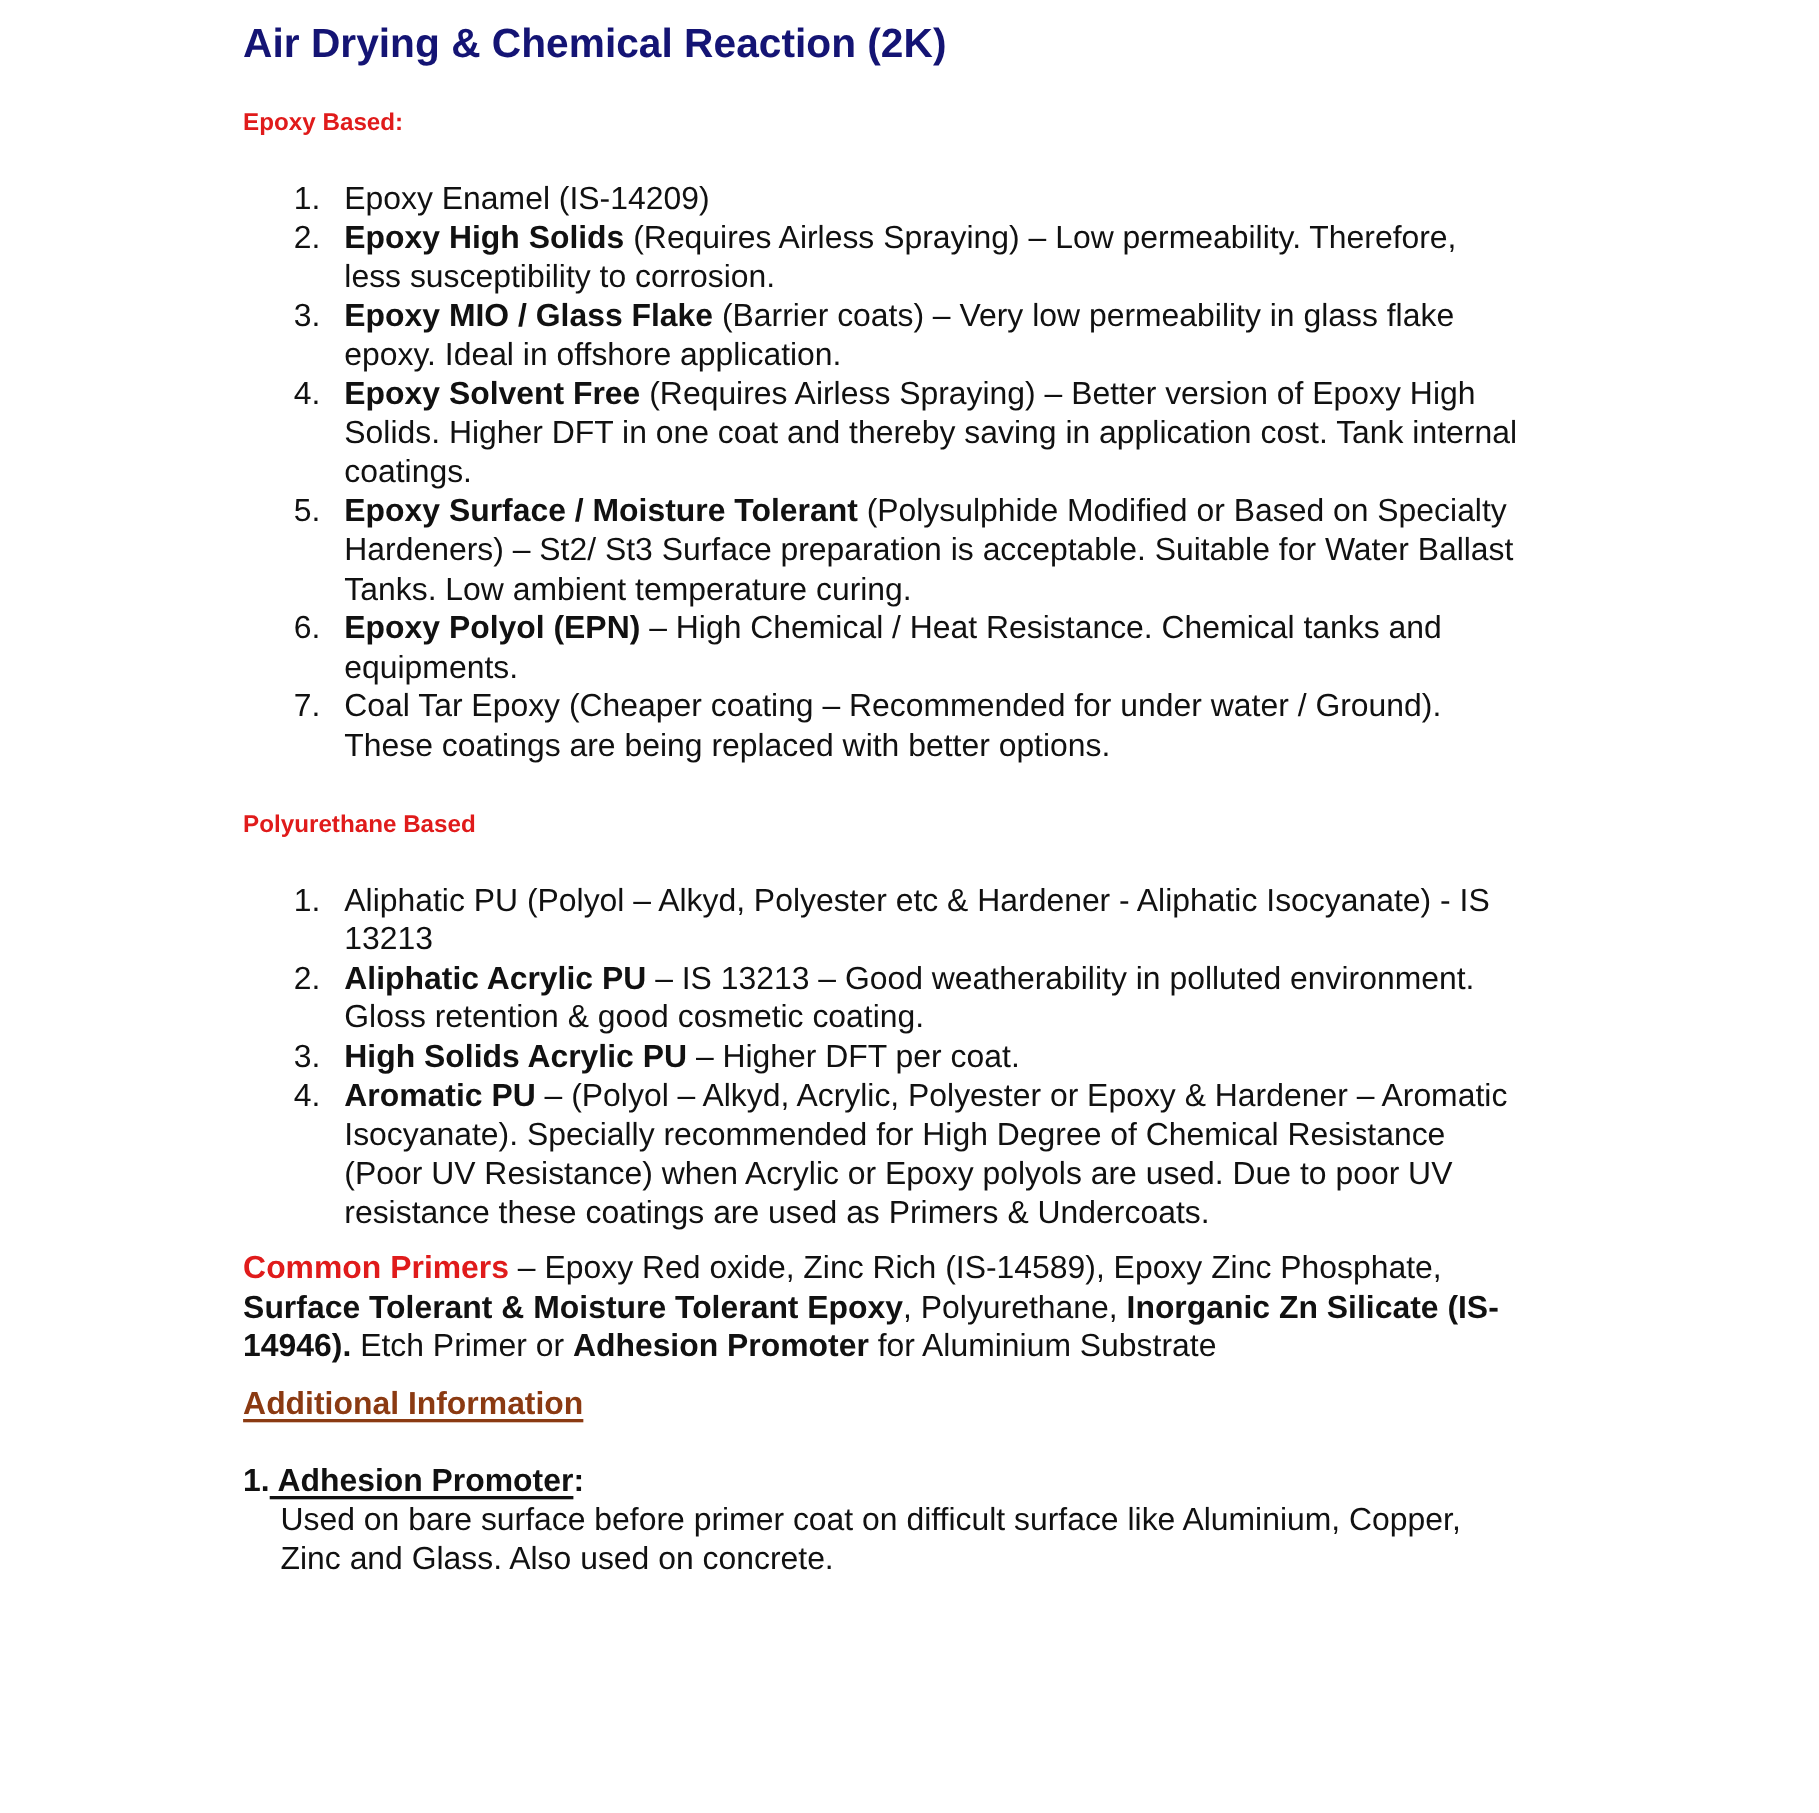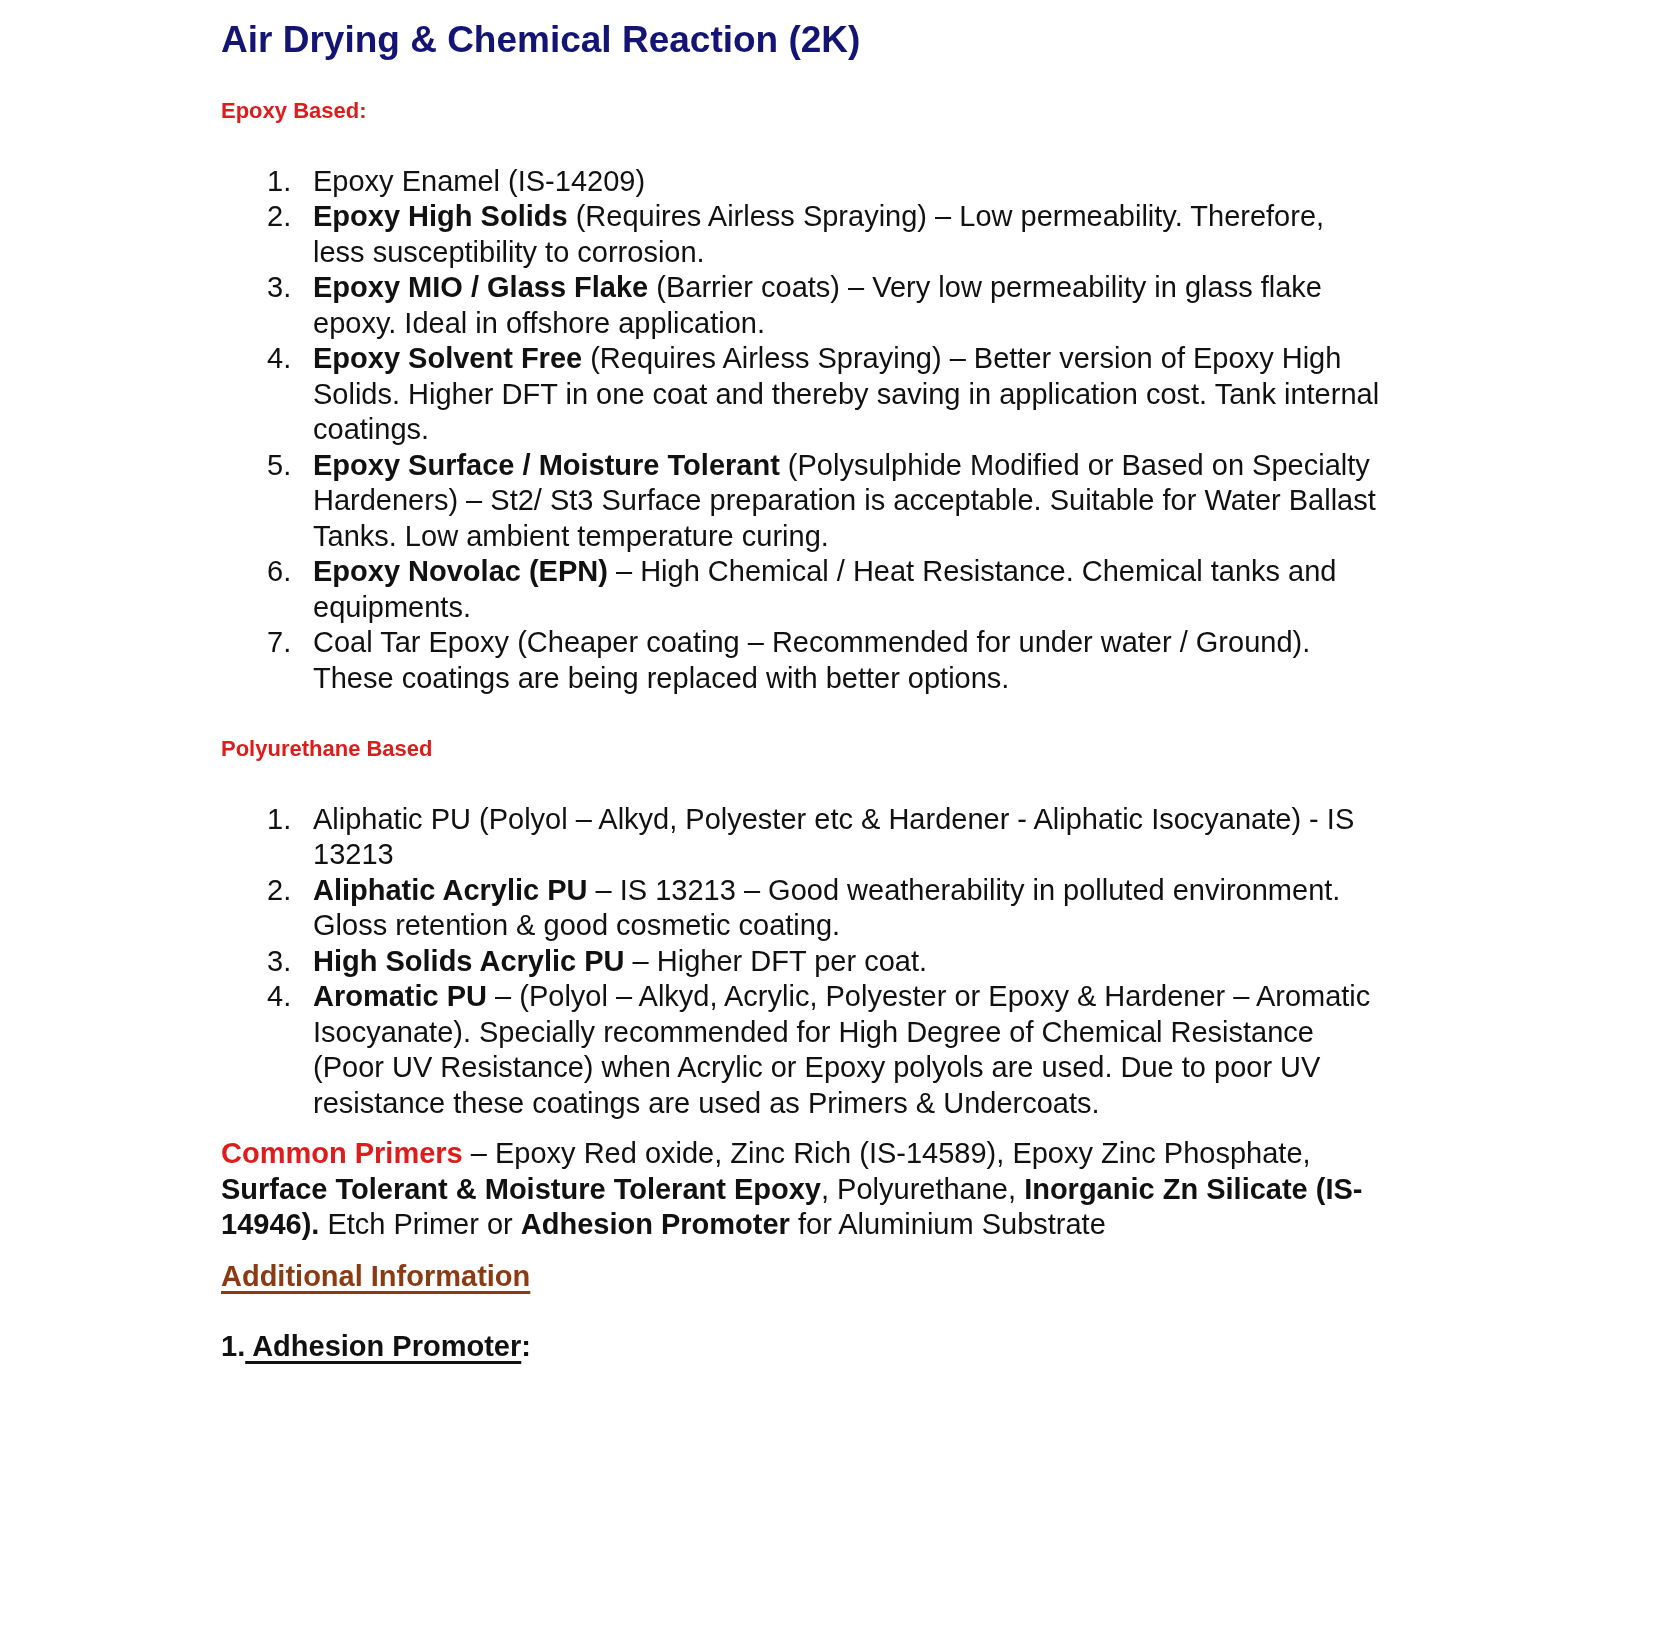--- a/index.html
+++ b/index.html
@@ -89,34 +89,35 @@
 <div class="page">
   <h1 class="title">Air Drying &amp; Chemical Reaction (2K)</h1>
 
   <h2 class="section-heading epoxy-heading">Epoxy Based:</h2>
   <ol class="num-list">
       <li><span class="num">1.</span><span>Epoxy Enamel (IS-14209)</span></li>
       <li><span class="num">2.</span><b>Epoxy High Solids</b><span> (Requires Airless Spraying) – Low permeability. Therefore, less susceptibility to corrosion.</span></li>
       <li><span class="num">3.</span><b>Epoxy MIO / Glass Flake</b><span> (Barrier coats) – Very low permeability in glass flake epoxy. Ideal in offshore application.</span></li>
       <li><span class="num">4.</span><b>Epoxy Solvent Free</b><span> (Requires Airless Spraying) – Better version of Epoxy High Solids. Higher DFT in one coat and thereby saving in application cost. Tank internal coatings.</span></li>
       <li><span class="num">5.</span><b>Epoxy Surface / Moisture Tolerant</b><span> (Polysulphide Modified or Based on Specialty Hardeners) – St2/ St3 Surface preparation is acceptable. Suitable for Water Ballast Tanks. Low ambient temperature curing.</span></li>
-      <li><span class="num">6.</span><b>Epoxy Novolac (EPN)</b><span> – High Chemical / Heat Resistance. Chemical tanks and equipments.</span></li>
+      <li><span class="num">6.</span><b>Epoxy Polyol (EPN)</b><span> – High Chemical / Heat Resistance. Chemical tanks and equipments.</span></li>
       <li><span class="num">7.</span><span>Coal Tar Epoxy (Cheaper coating – Recommended for under water / Ground). These coatings are being replaced with better options.</span></li>
     </ol>
 
   <h2 class="section-heading pu-heading">Polyurethane Based</h2>
   <ol class="num-list">
       <li><span class="num">1.</span><span>Aliphatic PU (Polyol – Alkyd, Polyester etc &amp; Hardener - Aliphatic Isocyanate) - IS 13213</span></li>
       <li><span class="num">2.</span><b>Aliphatic Acrylic PU</b><span> – IS 13213 – Good weatherability in polluted environment. Gloss retention &amp; good cosmetic coating.</span></li>
       <li><span class="num">3.</span><b>High Solids Acrylic PU</b><span> – Higher DFT per coat.</span></li>
       <li><span class="num">4.</span><b>Aromatic PU</b><span> – (Polyol – Alkyd, Acrylic, Polyester or Epoxy &amp; Hardener – Aromatic Isocyanate). Specially recommended for High Degree of Chemical Resistance (Poor UV Resistance) when Acrylic or Epoxy polyols are used. Due to poor UV resistance these coatings are used as Primers &amp; Undercoats.</span></li>
     </ol>
 
   <p class="primers" style="margin-bottom:0;">
     <span class="lead">Common Primers</span><span> – Epoxy Red oxide, Zinc Rich (IS-14589), Epoxy Zinc Phosphate, </span><b>Surface Tolerant &amp; Moisture Tolerant Epoxy</b><span>, Polyurethane, </span><b>Inorganic Zn Silicate (IS-14946).</b><span> Etch Primer or </span><b>Adhesion Promoter</b><span> for Aluminium Substrate</span>
   </p>
 
   <div class="additional">Additional Information</div>
 
   <div class="adhesion">
     <span>1.</span><span class="label"> Adhesion Promoter</span><span>:</span>
   </div>
+  <div class="adhesion-body">Used on bare surface before primer coat on difficult surface like Aluminium, Copper, Zinc and Glass. Also used on concrete.</div>
 </div>
 
 </body></html>

